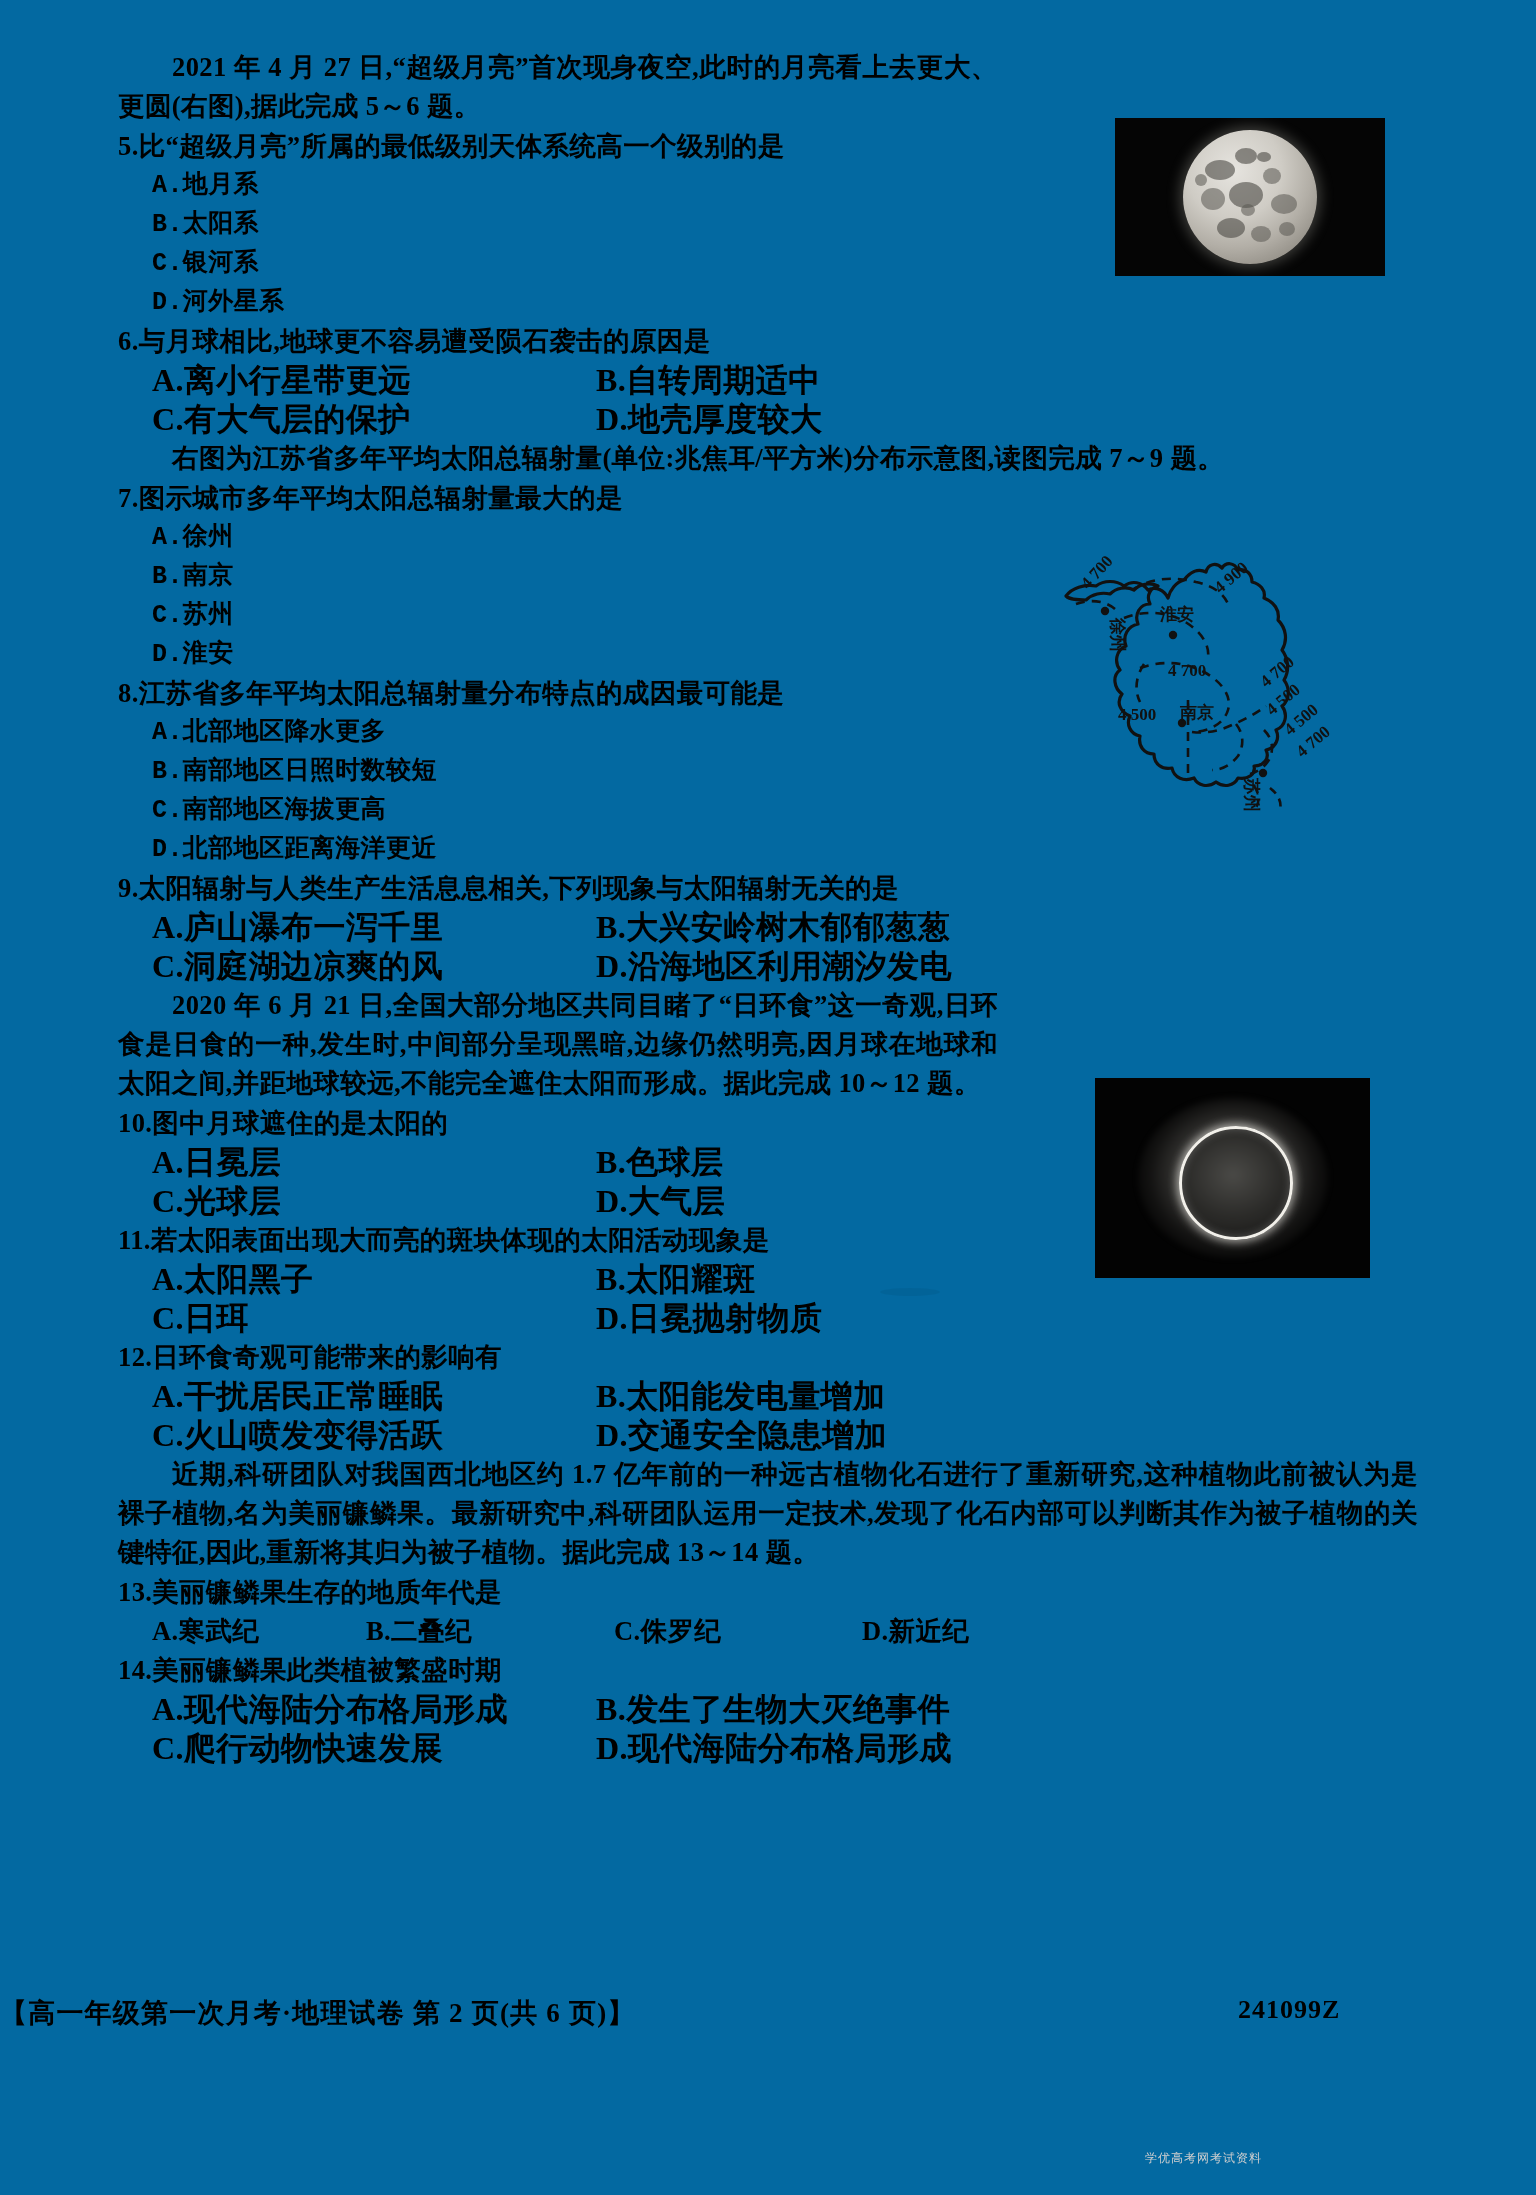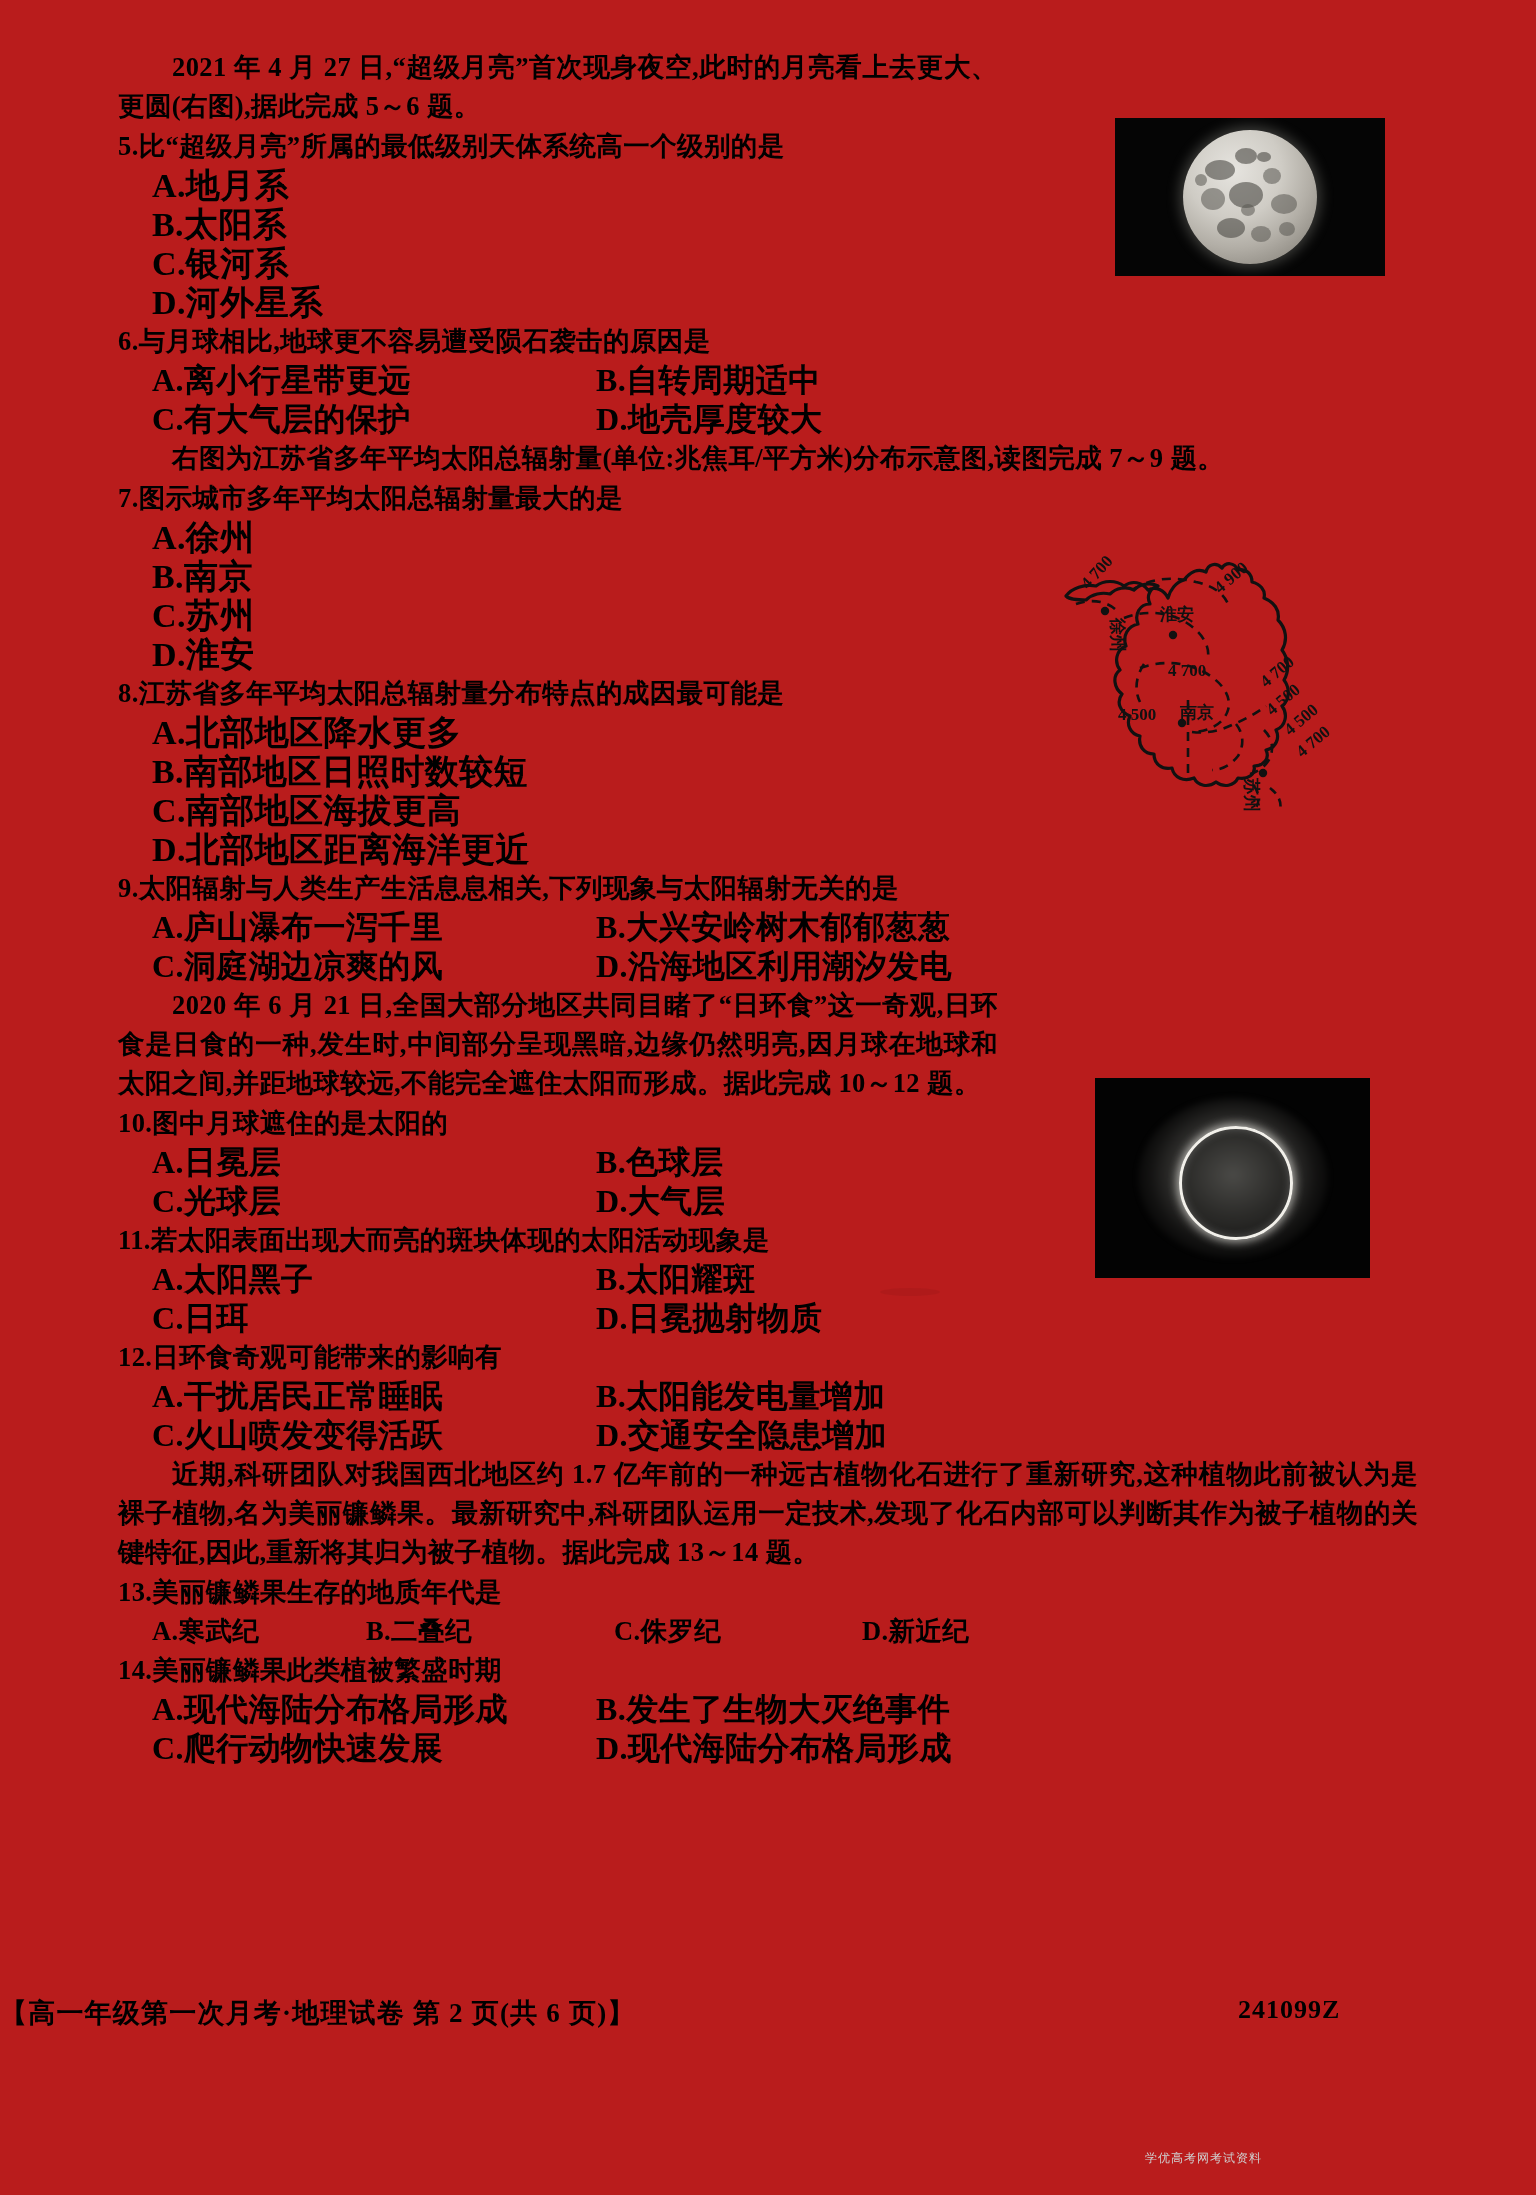--- a/index.html
+++ b/index.html
@@ -13,21 +13,21 @@
     position: relative;
     font-family: "Liberation Serif", "DejaVu Serif", serif;
     color: #000;
     overflow: hidden;
   }
   .page {
     position: absolute;
     left: 0; top: 0;
     width: 1536px;
     height: 2195px;
-    background: #b91c1c;
+    background: #0369a1;
   }
   .content {
     position: absolute;
     left: 118px;
     top: 48px;
     width: 1300px;
   }
   
   .para {
     font-size: 26.5px;
@@ -41,26 +41,27 @@
 
   .q {
     font-size: 26.5px;
     line-height: 39px;
     font-weight: 600;
     letter-spacing: 0.4px;
     margin: 0;
     white-space: nowrap;
   }
   .opts-stack .opt {
-    font-size: 34px;
+    font-size: 25px;
     line-height: 39px;
     font-weight: 600;
     letter-spacing: 0.4px;
     padding-left: 34px;
     white-space: nowrap;
+    font-family: Liberation Mono, monospace;
   }
   .opts2 {
     display: flex;
     font-size: 32px;
     line-height: 39px;
     font-weight: 600;
     letter-spacing: 0.4px;
   }
   .opts2 .opt {
     white-space: nowrap;

